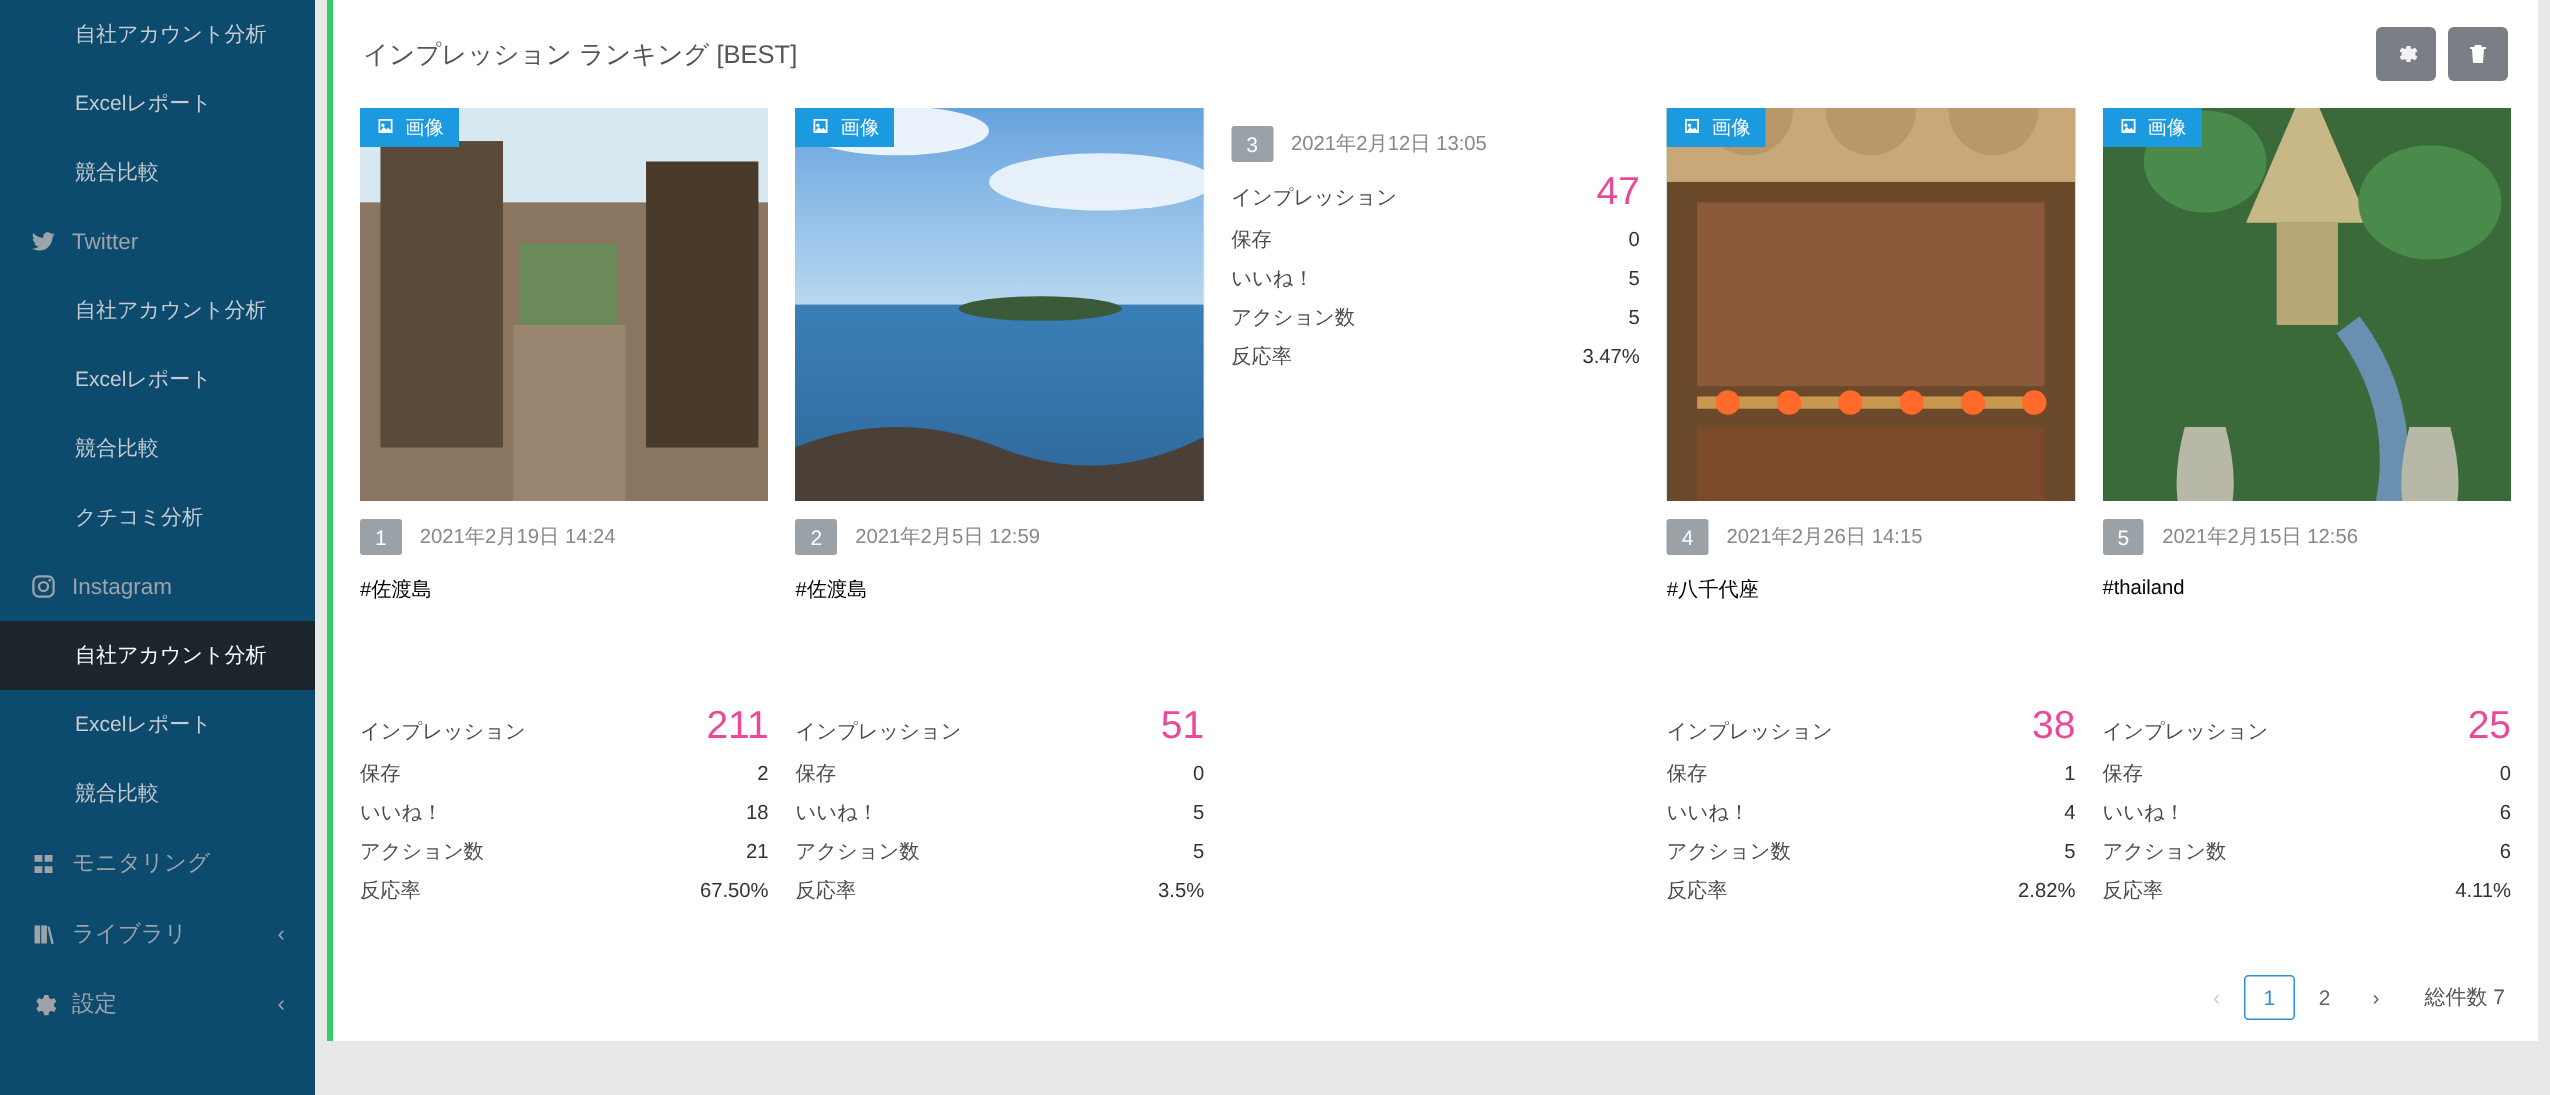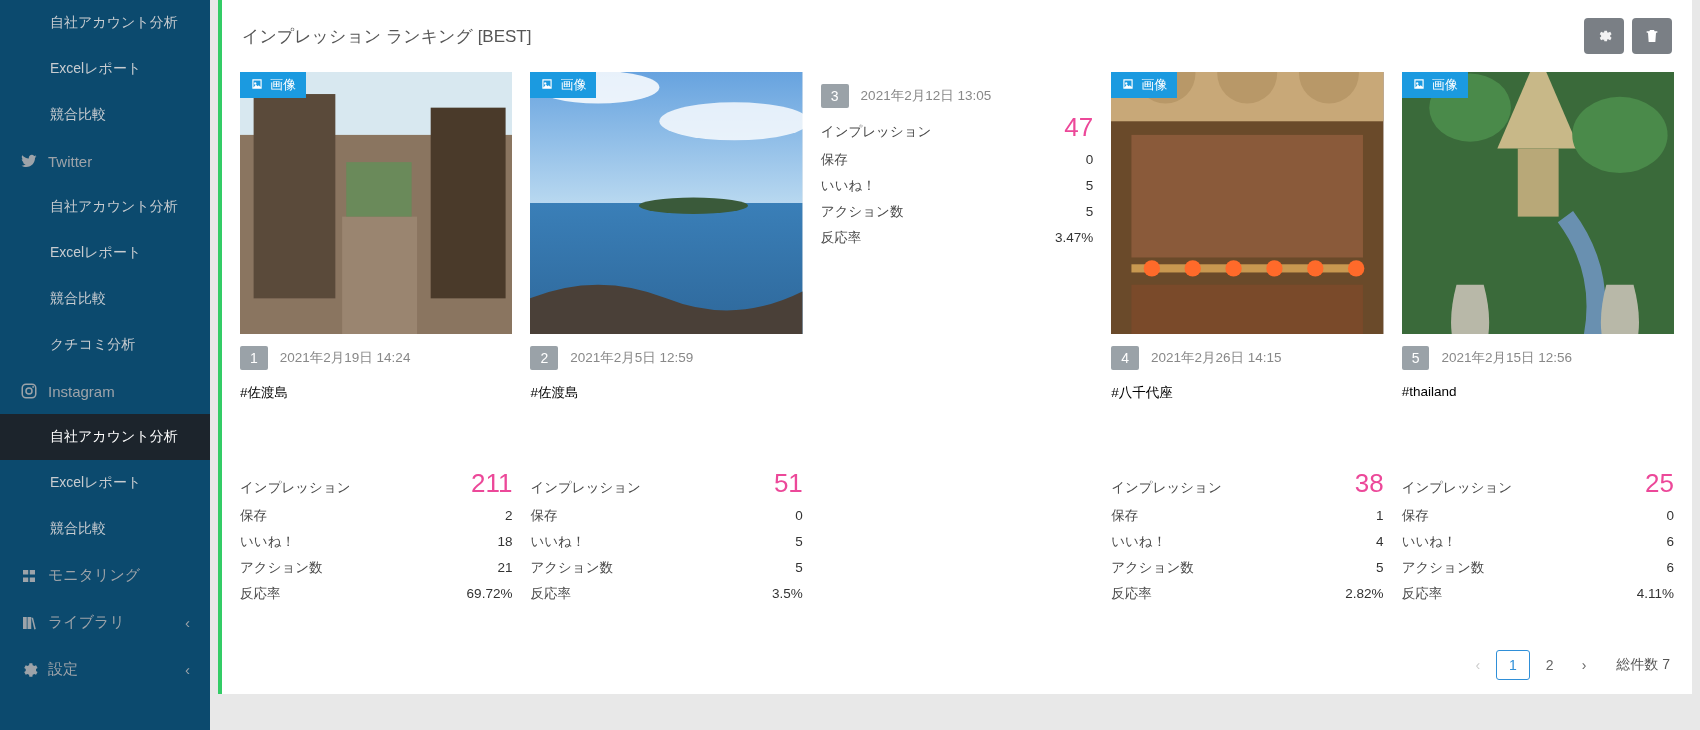--- a/index.html
+++ b/index.html
@@ -173,21 +173,21 @@
       <div class="stat-row">
               <span>いいね！</span>
               <span class="val">18</span>
             </div>
       <div class="stat-row">
               <span>アクション数</span>
               <span class="val">21</span>
             </div>
       <div class="stat-row">
               <span>反応率</span>
-              <span class="val">69.72%</span>
+              <span class="val">67.50%</span>
             </div>
     </div>
   </div>
   <div class="card">
     <div class="thumb-wrap">
       <div class="media-badge">
         <span><svg viewBox="0 0 24 24">
                   <path d="M4 4h16v16H4V4zm2 2v12h12V6H6zm3 3a2 2 0 110 4 2 2 0 010-4zm-3 9l4-5 3 3 2-2 4 4H6z"></path>
                 </svg></span>
         <span>画像</span>

